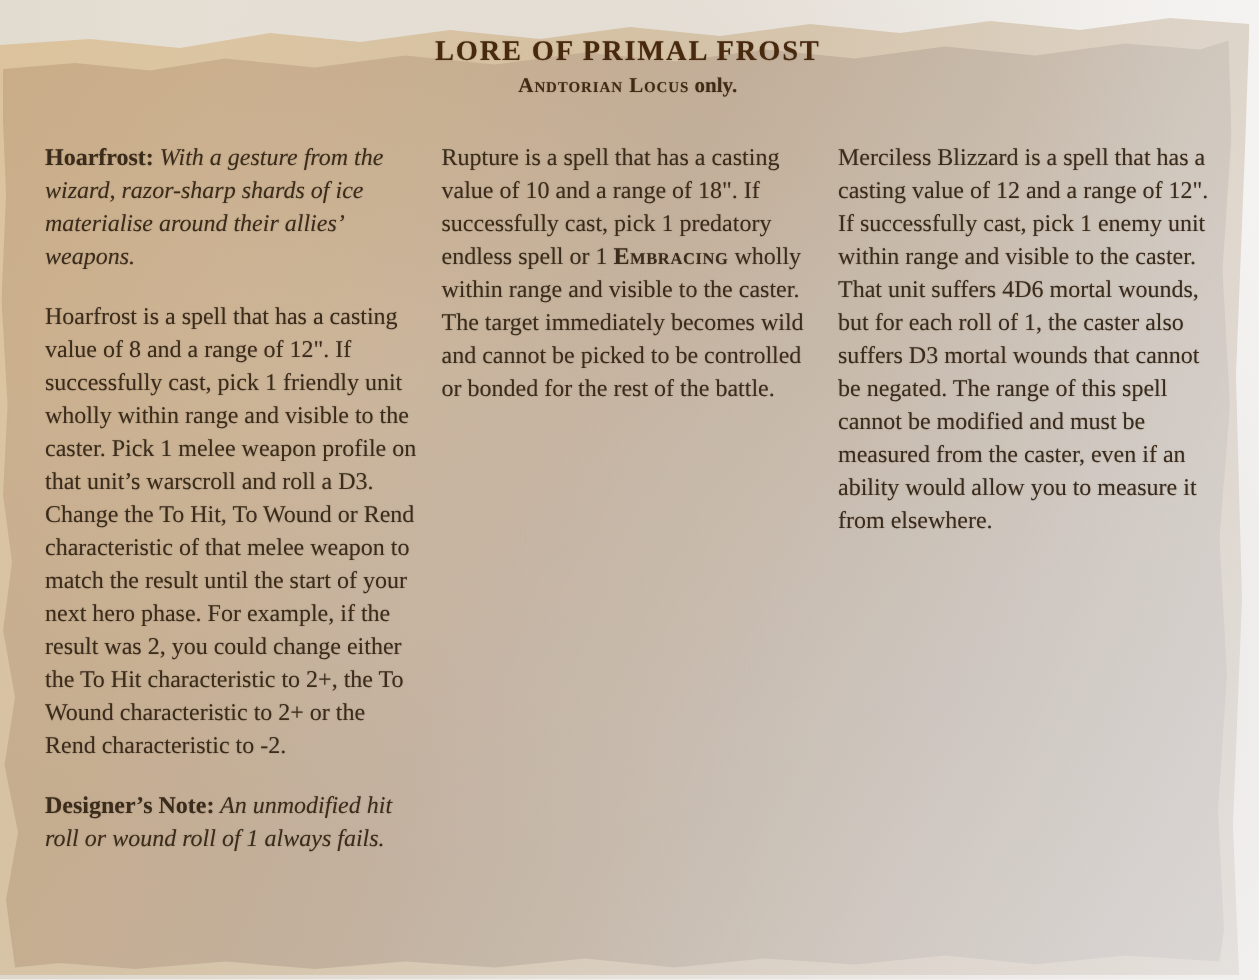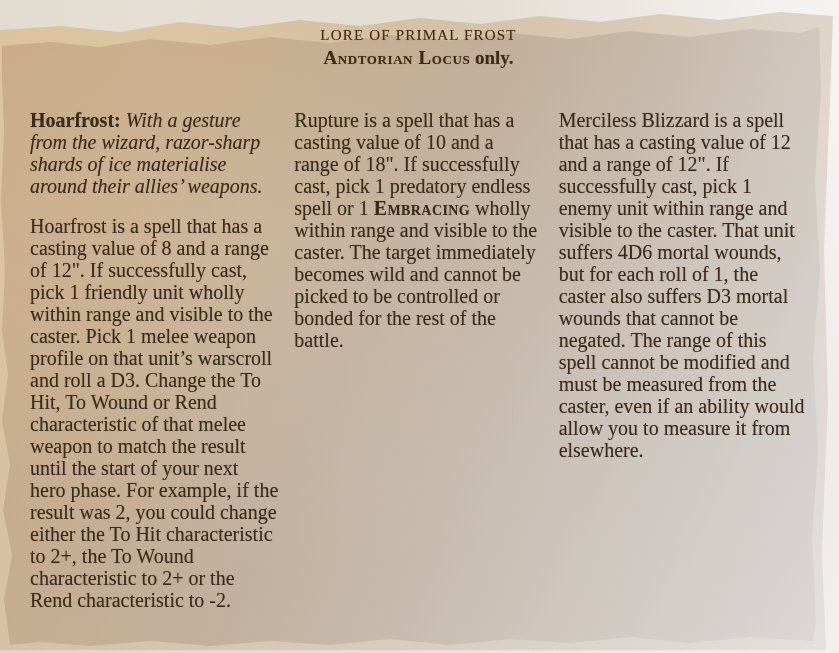--- a/index.html
+++ b/index.html
@@ -61,45 +61,45 @@
   .content {
     position: absolute;
     left: 30px;
     right: 32px;
     top: 22px;
     color: #3a2b1b;
     text-shadow: 0 0 1px rgba(58,43,27,0.35);
   }
   .header { text-align: center; }
   .title {
-    font-size: 15px;
-    font-weight: normal;
+    font-size: 19px;
+    font-weight: bold;
     letter-spacing: 1.2px;
     color: #48290e;
     line-height: 26px;
   }
   .subtitle {
-    font-size: 19px;
+    font-size: 14px;
     font-weight: 600;
     color: #412a14;
     line-height: 20px;
   }
   .sc {
     font-variant: small-caps;
     letter-spacing: 0.6px;
   }
   .columns {
     display: grid;
     grid-template-columns: repeat(3, 1fr);
     column-gap: 16px;
     margin-top: 25px;
   }
   .col p {
-    margin: 16px 0 18px 0;
-    font-size: 20px;
+    margin: 2px 0 18px 0;
+    font-size: 16px;
     line-height: 22px;
   }
   .flavor { font-style: italic; }
   .lead {
     font-weight: bold;
     font-style: normal;
   }
   .kw {
     font-variant: small-caps;
     font-weight: 600;
@@ -119,20 +119,21 @@
     <div class="header">
       <div class="title">LORE OF PRIMAL FROST</div>
       <div class="subtitle"><span class="sc">Andtorian Locus</span><span> only.</span></div>
     </div>
 
     <div class="columns">
 
       <div class="col">
         <p class="flavor"><span class="lead">Hoarfrost:</span> <span>With a gesture from the wizard, razor-sharp shards of ice materialise around their allies’ weapons.</span></p>
         <p>Hoarfrost is a spell that has a casting value of 8 and a range of 12". If successfully cast, pick 1 friendly unit wholly within range and visible to the caster. Pick 1 melee weapon profile on that unit’s warscroll and roll a D3. Change the To Hit, To Wound or Rend characteristic of that melee weapon to match the result until the start of your next hero phase. For example, if the result was 2, you could change either the To Hit characteristic to 2+, the To Wound characteristic to 2+ or the Rend characteristic to -2.</p>
+        <p class="flavor"><span class="lead">Designer’s Note:</span> <span>An unmodified hit roll or wound roll of 1 always fails.</span></p>
       </div>
 
       <div class="col">
         <p><span>Rupture is a spell that has a casting value of 10 and a range of 18". If successfully cast, pick 1 predatory endless spell or 1 </span><span class="kw">Embracing</span><span> wholly within range and visible to the caster. The target immediately becomes wild and cannot be picked to be controlled or bonded for the rest of the battle.</span></p>
       </div>
 
       <div class="col">
         <p>Merciless Blizzard is a spell that has a casting value of 12 and a range of 12". If successfully cast, pick 1 enemy unit within range and visible to the caster. That unit suffers 4D6 mortal wounds, but for each roll of 1, the caster also suffers D3 mortal wounds that cannot be negated. The range of this spell cannot be modified and must be measured from the caster, even if an ability would allow you to measure it from elsewhere.</p>
       </div>
 

